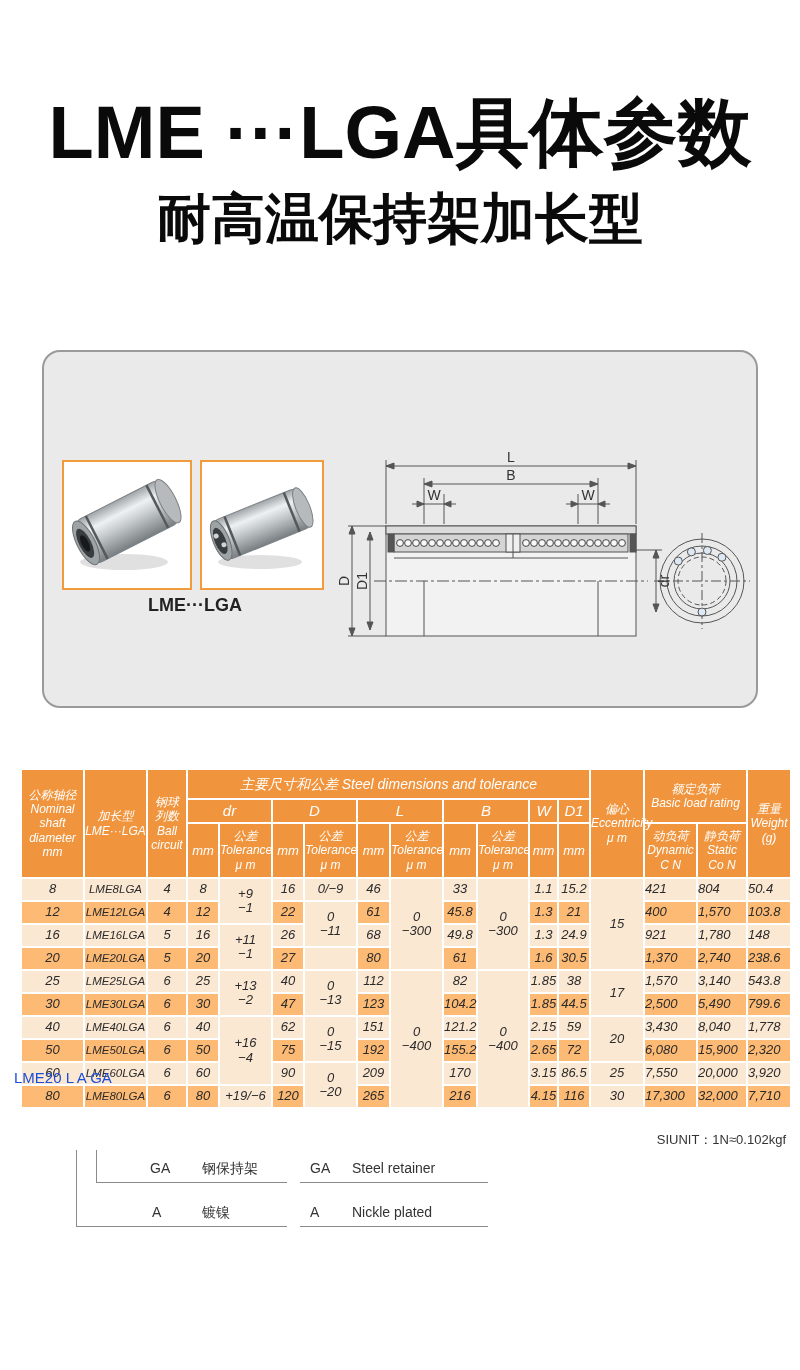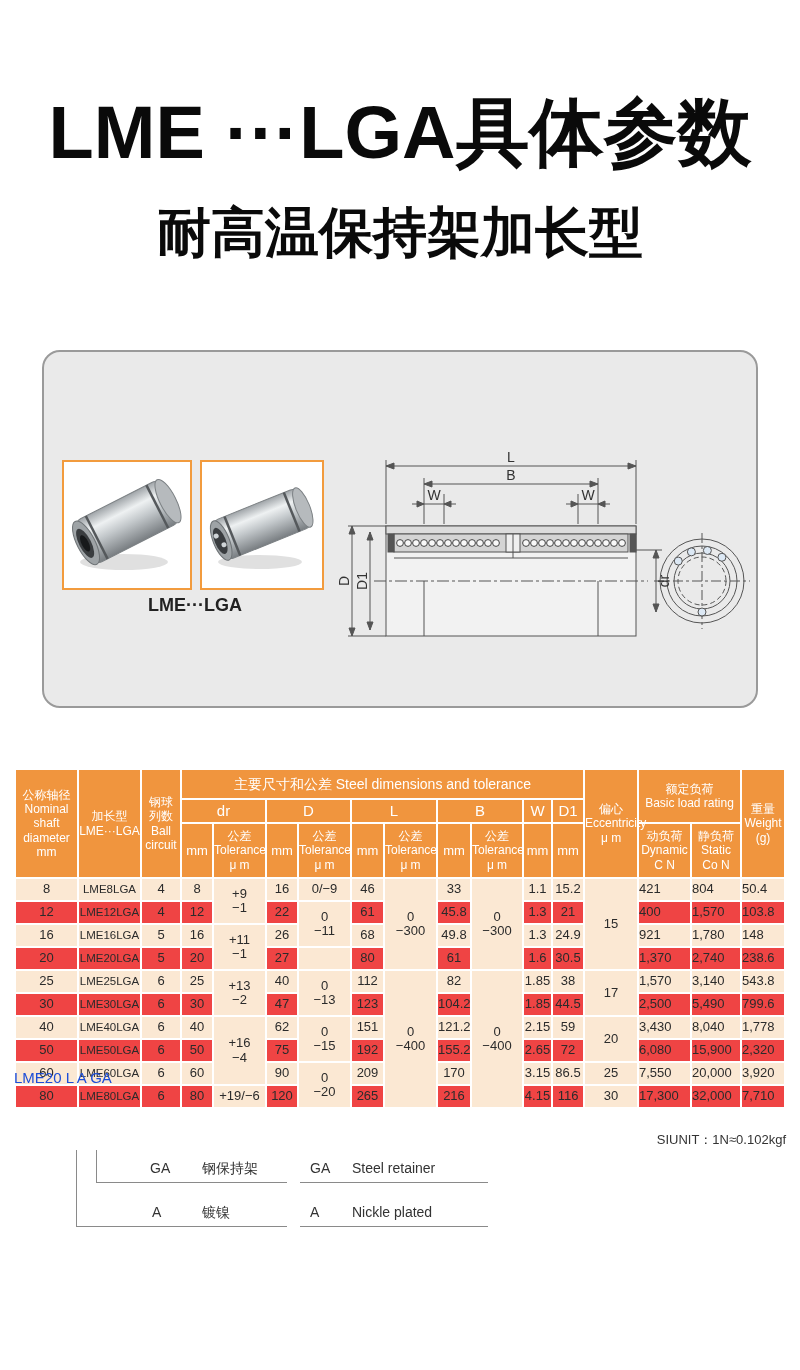--- a/index.html
+++ b/index.html
@@ -2,45 +2,45 @@
 <html><head>
 <meta charset="utf-8">
 <style>
   html,body{margin:0;padding:0;background:#fff;}
   #page{position:relative;width:800px;height:1370px;background:#fff;overflow:hidden;
         font-family:"Liberation Sans",sans-serif;color:#333;}
 
   
   .title-block{position:absolute;top:92px;left:0;width:800px;text-align:center;color:#0a0a0a;}
   .title-main{font-size:74px;font-weight:900;letter-spacing:0px;line-height:1.1;white-space:nowrap;}
-  .title-sub{font-size:54px;font-weight:700;margin-top:24px;white-space:nowrap;}
+  .title-sub{font-size:54px;font-weight:700;margin-top:10px;white-space:nowrap;}
 
   
   .panel{position:absolute;left:42px;top:350px;width:716px;height:358px;background:#eaeaea;
          border:2px solid #9a9a9a;border-radius:18px;box-sizing:border-box;}
   .photo-box{position:absolute;background:#fff;border:2px solid #f29b3d;box-sizing:border-box;}
   .photo-box svg{display:block;}
   .panel-caption{position:absolute;left:20px;top:243px;width:262px;text-align:center;
                  font-size:18px;font-weight:700;color:#222;}
   .drawing{position:absolute;left:294px;top:98px;}
   .drawing text{font-size:14px;fill:#333;font-family:"Liberation Sans",sans-serif;}
 
   
-  .spec-table{position:absolute;left:14px;top:768px;border-collapse:separate;border-spacing:2px;
-              table-layout:fixed;width:772px;background:#fff;}
+  .spec-table{position:absolute;left:20px;top:768px;border-collapse:separate;border-spacing:2px;
+              table-layout:fixed;width:772px;background:#fff;font-style:italic;}
   .spec-table th{background:#f0953e;color:#fff;font-weight:400;font-size:12px;line-height:1.18;
                  padding:0;text-align:center;vertical-align:middle;white-space:pre-line;}
   .spec-table th.banner{font-size:14px;}
   .spec-table th.dimletter{font-size:15px;}
   .spec-table th.mmcell{font-size:13px;}
   .hr1 th{height:28px;} .hr2 th{height:22px;} .hr3 th{height:53px;}
   .spec-table td{font-size:13px;line-height:1.1;height:21px;padding:0;text-align:center;
                  vertical-align:middle;white-space:pre-line;color:#2b2b2b;}
   .spec-table td.alt0{background:#fbe8d3;}
-  .spec-table td.alt1{background:#ef4444;}
+  .spec-table td.alt1{background:#fdba74;}
   .spec-table td.merged{background:#fbe8d3;}
   .spec-table td.num{text-align:left;padding-right:7px;}
   .spec-table td.model{font-size:11.5px;}
 
   
   .model-code{position:absolute;left:14px;top:1069px;font-size:15px;color:#1d4ed8;}
   .lead-line{position:absolute;border-left:1px solid #8a8a8a;border-bottom:1px solid #8a8a8a;}
   .uline{position:absolute;border-top:1px solid #8a8a8a;}
   .legend-text{position:absolute;font-size:14px;color:#333;white-space:nowrap;}
   .unit-notes{position:absolute;left:486px;top:1130px;width:300px;text-align:right;

